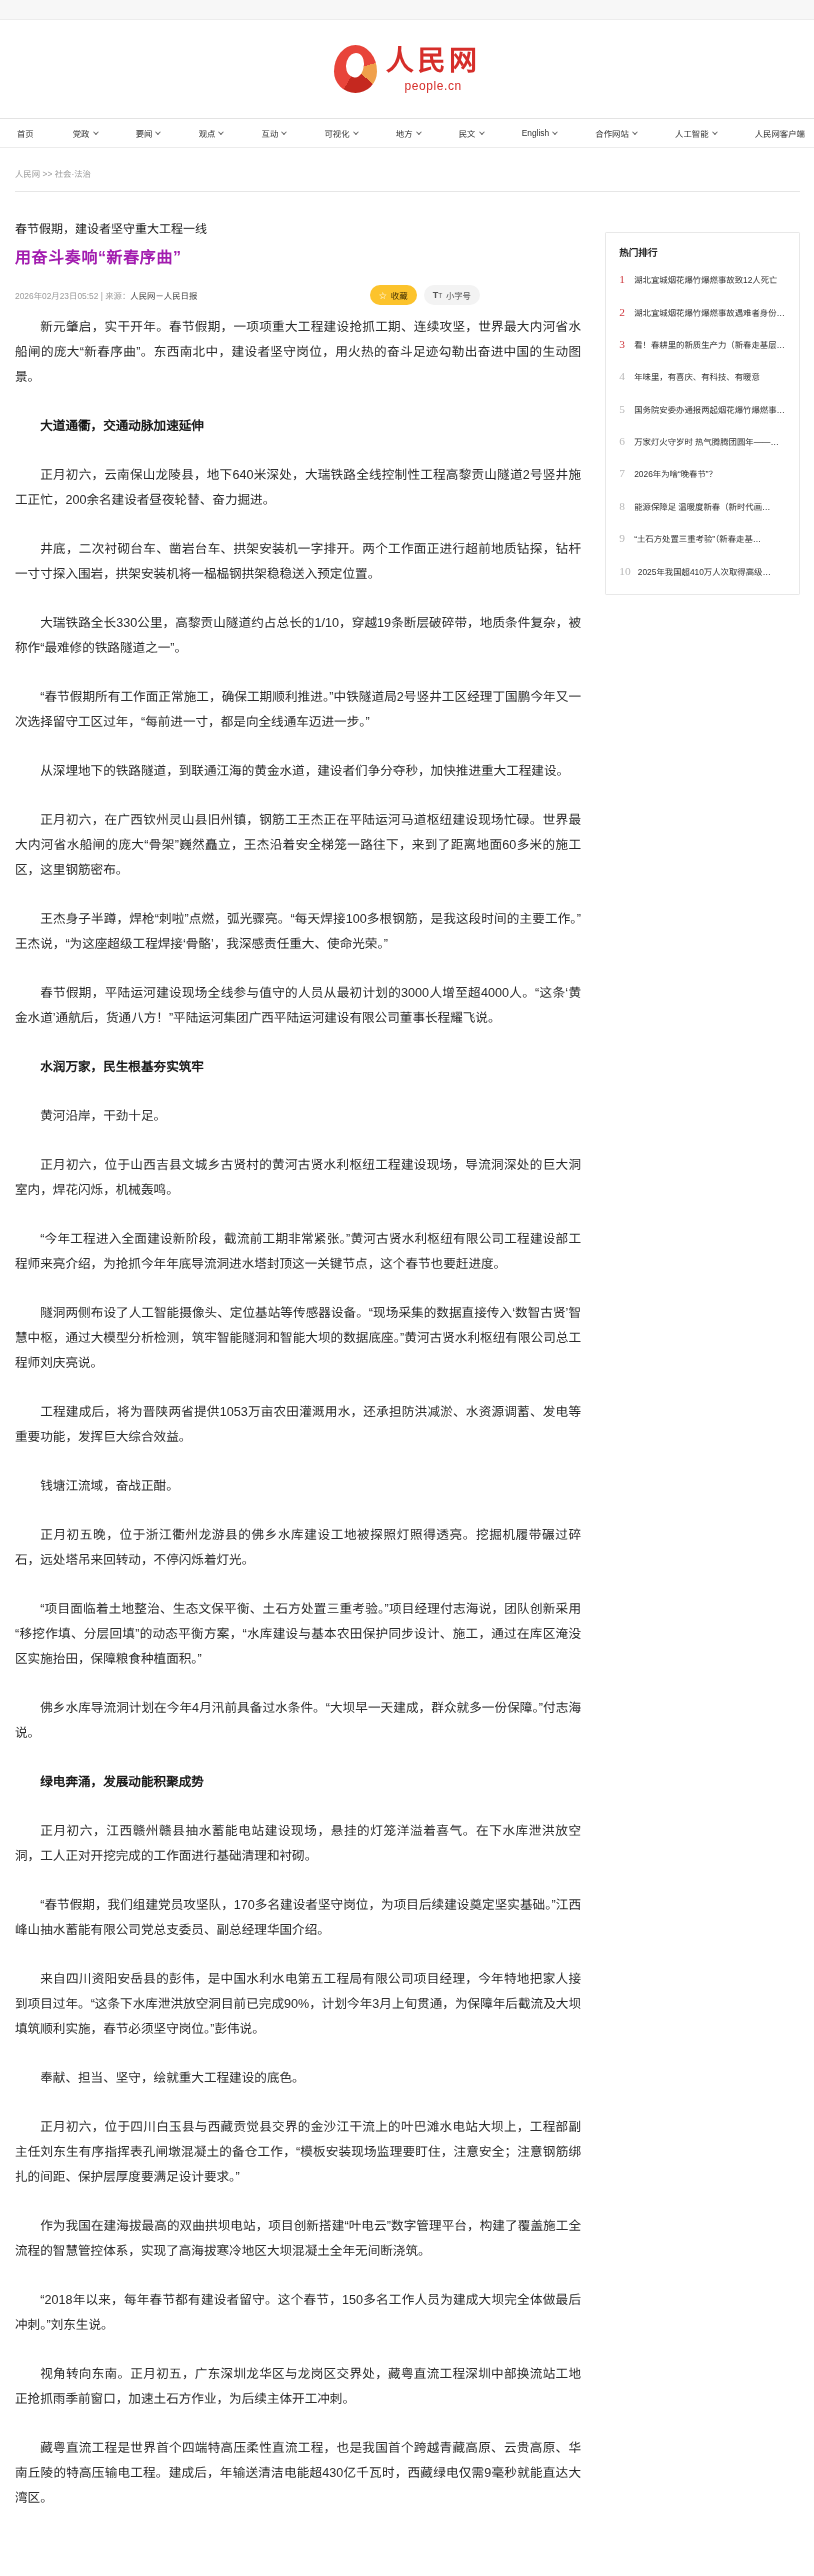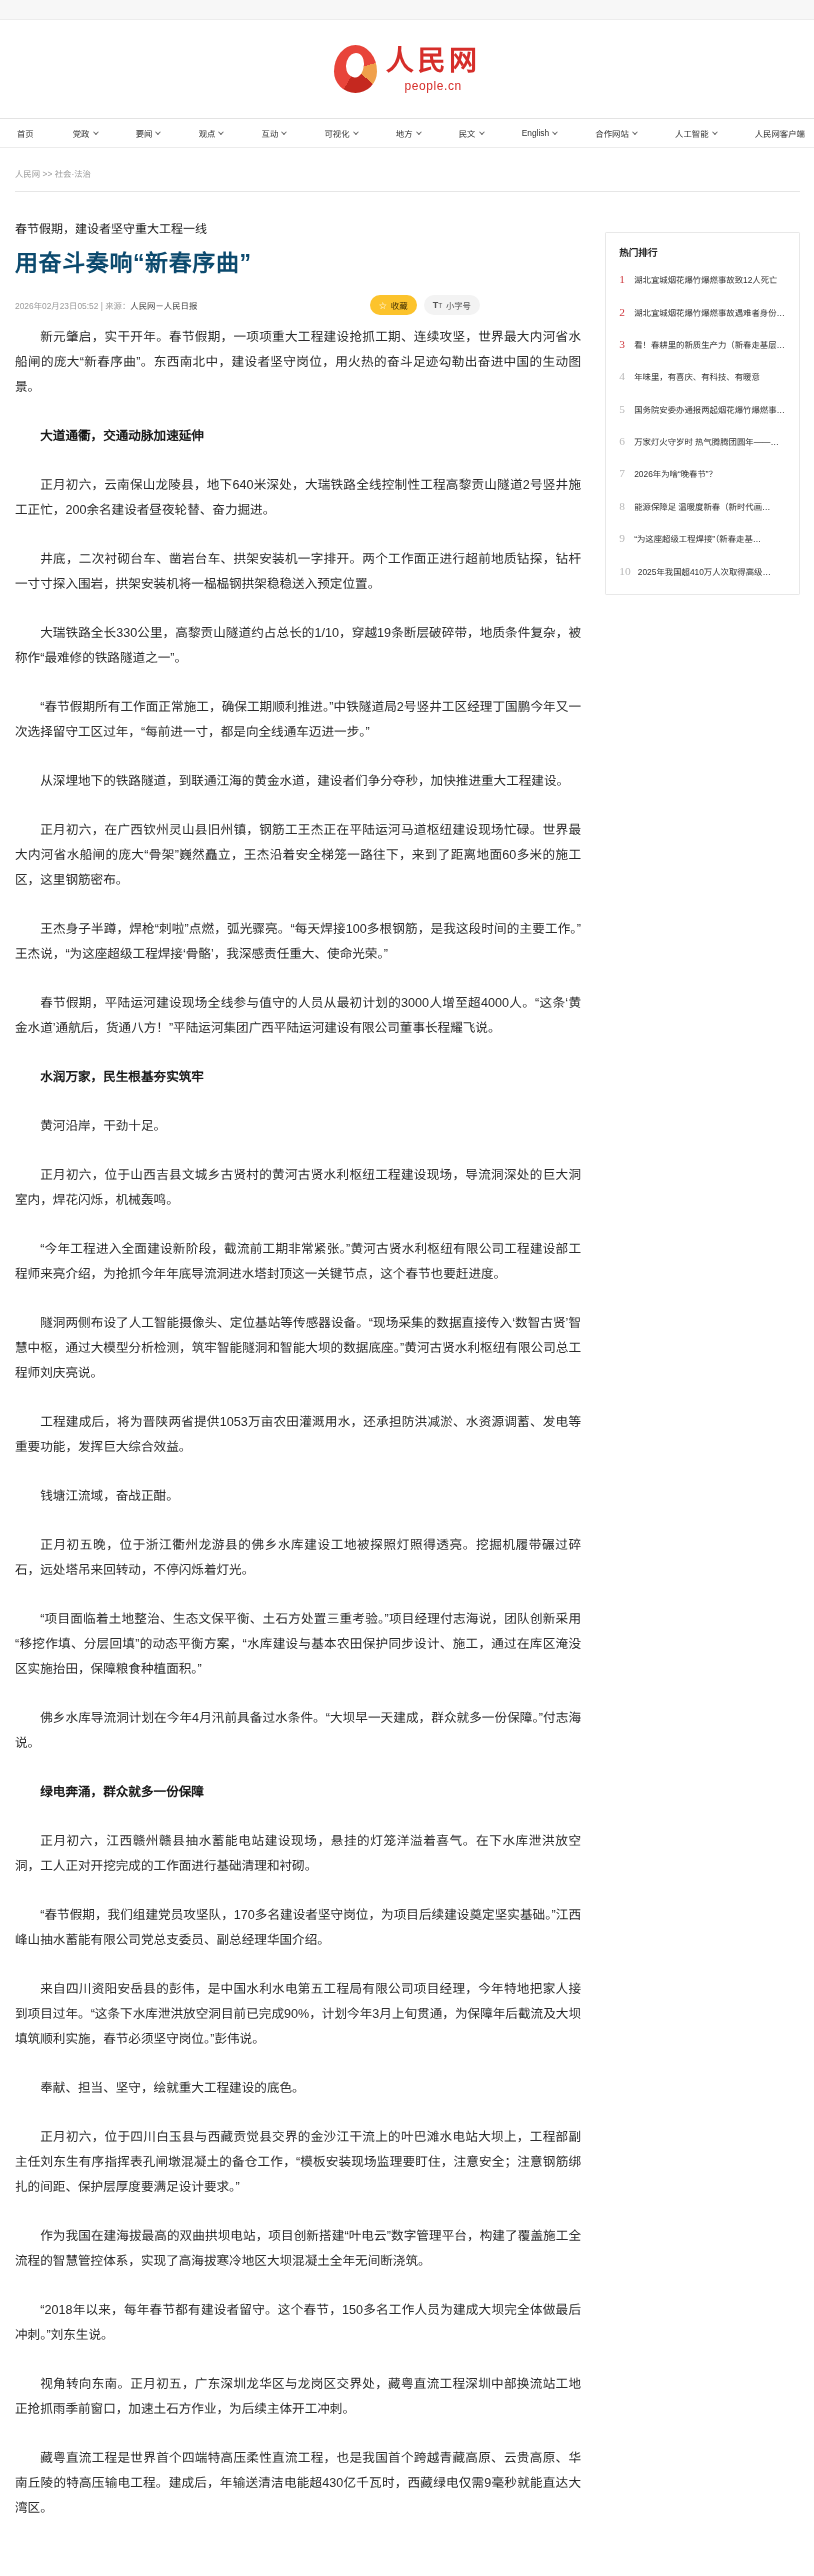--- a/index.html
+++ b/index.html
@@ -52,21 +52,21 @@
     width:47px; background:#ededed; display:flex; align-items:center; justify-content:center;
     font-size:8.4px; color:#333; cursor:pointer;
   }
   
   .page { position:relative; padding:0 15px; }
   .breadcrumb { padding-top:19px; font-size:8.4px; color:#9b9b9b; }
   .breadcrumb span { cursor:pointer; }
   .breadcrumb .sep { margin:0 2.4px; cursor:default; }
   .head-rule { border-bottom:0.6px solid #e6e6e6; margin-top:12px; }
   .kicker { margin-top:26.4px; font-size:12px; color:#222; }
-  .art-title { margin-top:8.4px; font-size:23px; font-weight:bold; color:#0c4a6e; letter-spacing:0.6px; }
+  .art-title { margin-top:8.4px; font-size:16px; font-weight:bold; color:#a21caf; letter-spacing:0.6px; }
   .author { margin-top:18px; font-size:9.6px; color:#333; }
   .meta-row { margin-top:17px; width:465px; display:flex; align-items:center; }
   .meta-left { font-size:8.4px; color:#9b9b9b; }
   .meta-left .src { color:#444; }
   .meta-btns { margin-left:auto; display:flex; gap:7.2px; }
   .pill { display:flex; align-items:center; gap:3.6px; height:20px; padding:0 9px; border-radius:10.2px; font-size:8.4px; cursor:pointer; }
   .pill-collect { background:#fcc32c; color:#3c2c00; }
   .pill-collect .star { color:#fff; font-size:9.6px; }
   .pill-font { background:#f3f3f3; color:#555; }
   .pill-font .tt b { font-size:9px; } .pill-font .tt i { font-style:normal; font-size:6.6px; }
@@ -216,21 +216,21 @@
       <h2 class="sec-head">水润万家，民生根基夯实筑牢</h2>
       <p class="para">黄河沿岸，干劲十足。</p>
       <p class="para">正月初六，位于山西吉县文城乡古贤村的黄河古贤水利枢纽工程建设现场，导流洞深处的巨大洞室内，焊花闪烁，机械轰鸣。</p>
       <p class="para">“今年工程进入全面建设新阶段，截流前工期非常紧张。”黄河古贤水利枢纽有限公司工程建设部工程师来亮介绍，为抢抓今年年底导流洞进水塔封顶这一关键节点，这个春节也要赶进度。</p>
       <p class="para">隧洞两侧布设了人工智能摄像头、定位基站等传感器设备。“现场采集的数据直接传入‘数智古贤’智慧中枢，通过大模型分析检测，筑牢智能隧洞和智能大坝的数据底座。”黄河古贤水利枢纽有限公司总工程师刘庆亮说。</p>
       <p class="para">工程建成后，将为晋陕两省提供1053万亩农田灌溉用水，还承担防洪减淤、水资源调蓄、发电等重要功能，发挥巨大综合效益。</p>
       <p class="para">钱塘江流域，奋战正酣。</p>
       <p class="para">正月初五晚，位于浙江衢州龙游县的佛乡水库建设工地被探照灯照得透亮。挖掘机履带碾过碎石，远处塔吊来回转动，不停闪烁着灯光。</p>
       <p class="para">“项目面临着土地整治、生态文保平衡、土石方处置三重考验。”项目经理付志海说，团队创新采用“移挖作填、分层回填”的动态平衡方案，“水库建设与基本农田保护同步设计、施工，通过在库区淹没区实施抬田，保障粮食种植面积。”</p>
       <p class="para">佛乡水库导流洞计划在今年4月汛前具备过水条件。“大坝早一天建成，群众就多一份保障。”付志海说。</p>
-      <h2 class="sec-head">绿电奔涌，群众就多一份保障</h2>
+      <h2 class="sec-head">绿电奔涌，发展动能积聚成势</h2>
       <p class="para">正月初六，江西赣州赣县抽水蓄能电站建设现场，悬挂的灯笼洋溢着喜气。在下水库泄洪放空洞，工人正对开挖完成的工作面进行基础清理和衬砌。</p>
       <p class="para">“春节假期，我们组建党员攻坚队，170多名建设者坚守岗位，为项目后续建设奠定坚实基础。”江西峰山抽水蓄能有限公司党总支委员、副总经理华国介绍。</p>
       <p class="para">来自四川资阳安岳县的彭伟，是中国水利水电第五工程局有限公司项目经理，今年特地把家人接到项目过年。“这条下水库泄洪放空洞目前已完成90%，计划今年3月上旬贯通，为保障年后截流及大坝填筑顺利实施，春节必须坚守岗位。”彭伟说。</p>
       <p class="para">奉献、担当、坚守，绘就重大工程建设的底色。</p>
       <p class="para">正月初六，位于四川白玉县与西藏贡觉县交界的金沙江干流上的叶巴滩水电站大坝上，工程部副主任刘东生有序指挥表孔闸墩混凝土的备仓工作，“模板安装现场监理要盯住，注意安全；注意钢筋绑扎的间距、保护层厚度要满足设计要求。”</p>
       <p class="para">作为我国在建海拔最高的双曲拱坝电站，项目创新搭建“叶电云”数字管理平台，构建了覆盖施工全流程的智慧管控体系，实现了高海拔寒冷地区大坝混凝土全年无间断浇筑。</p>
       <p class="para">“2018年以来，每年春节都有建设者留守。这个春节，150多名工作人员为建成大坝完全体做最后冲刺。”刘东生说。</p>
       <p class="para">视角转向东南。正月初五，广东深圳龙华区与龙岗区交界处，藏粤直流工程深圳中部换流站工地正抢抓雨季前窗口，加速土石方作业，为后续主体开工冲刺。</p>
       <p class="para">藏粤直流工程是世界首个四端特高压柔性直流工程，也是我国首个跨越青藏高原、云贵高原、华南丘陵的特高压输电工程。建成后，年输送清洁电能超430亿千瓦时，西藏绿电仅需9毫秒就能直达大湾区。</p>
     </div>
@@ -265,21 +265,21 @@
         <div class="hot-item">
           <span class="hot-rank">7</span>
           <span class="hot-text">2026年为啥“晚春节”？</span>
         </div>
         <div class="hot-item">
           <span class="hot-rank">8</span>
           <span class="hot-text">能源保障足 温暖度新春（新时代画…</span>
         </div>
         <div class="hot-item">
           <span class="hot-rank">9</span>
-          <span class="hot-text">“为这座超级工程焊接”（新春走基…</span>
+          <span class="hot-text">“土石方处置三重考验”（新春走基…</span>
         </div>
         <div class="hot-item">
           <span class="hot-rank">10</span>
           <span class="hot-text">2025年我国超410万人次取得高级…</span>
         </div>
       </div>
   </aside>
 </div>
 
 

